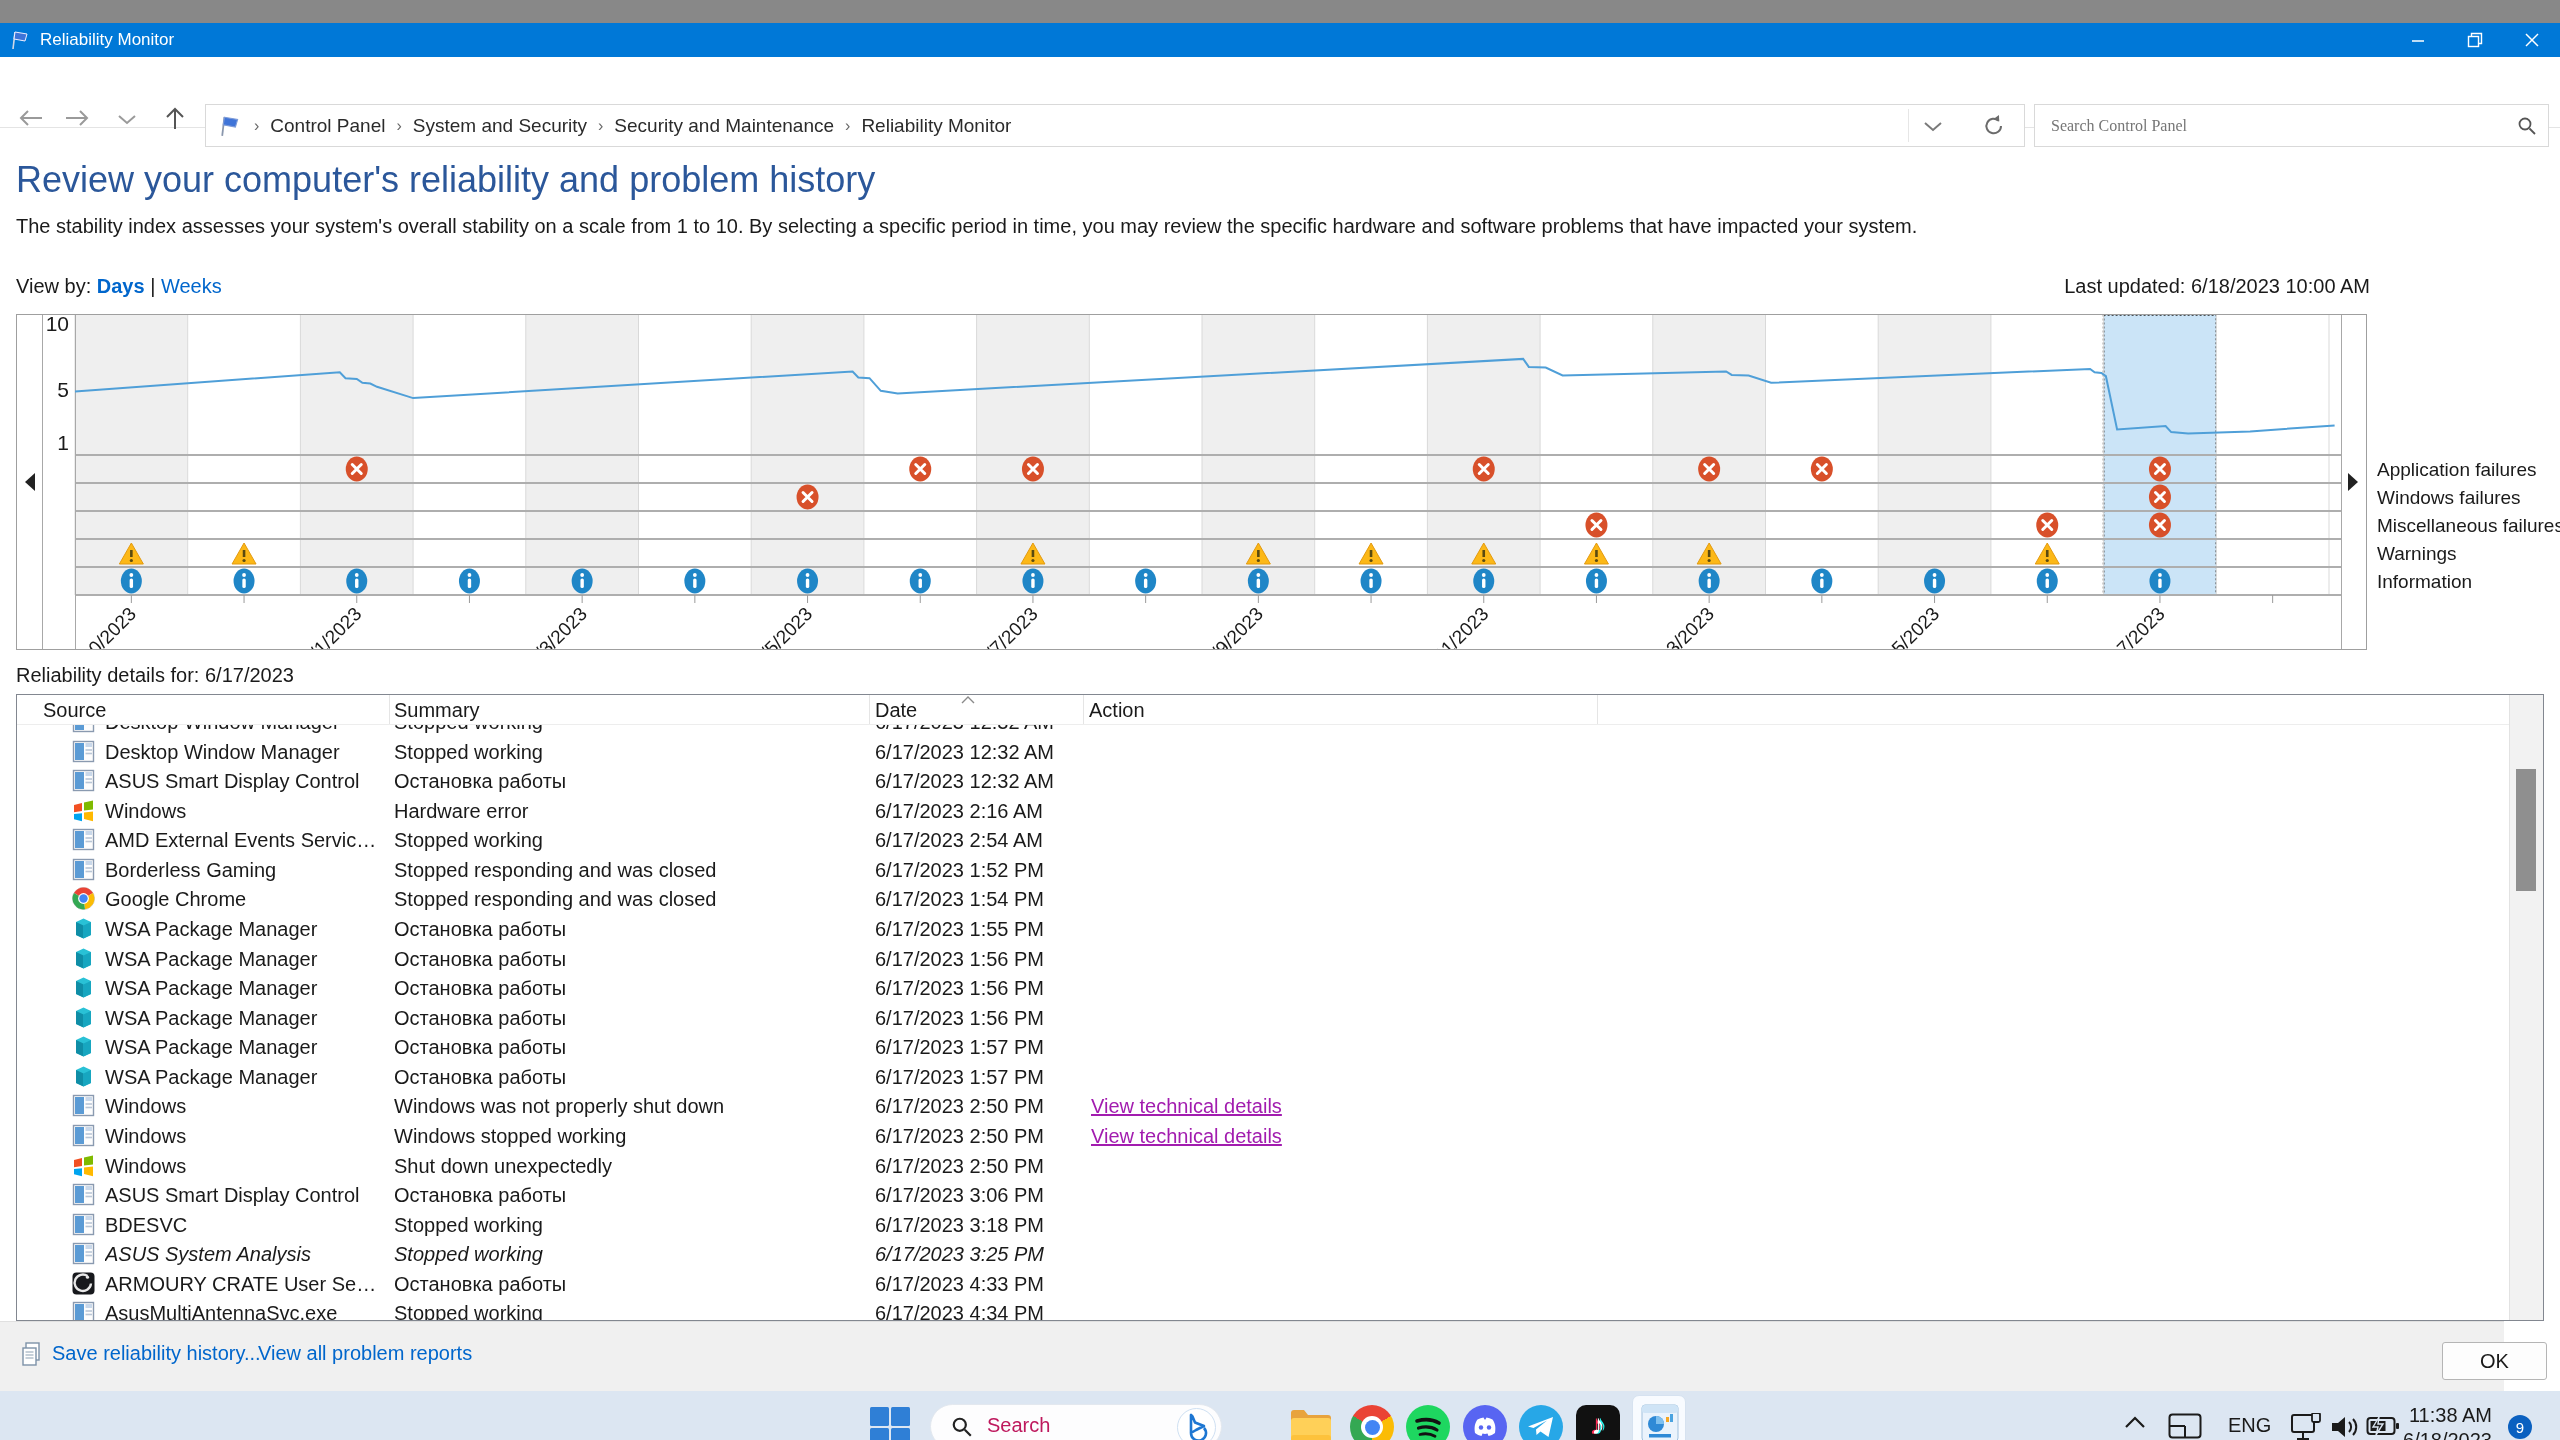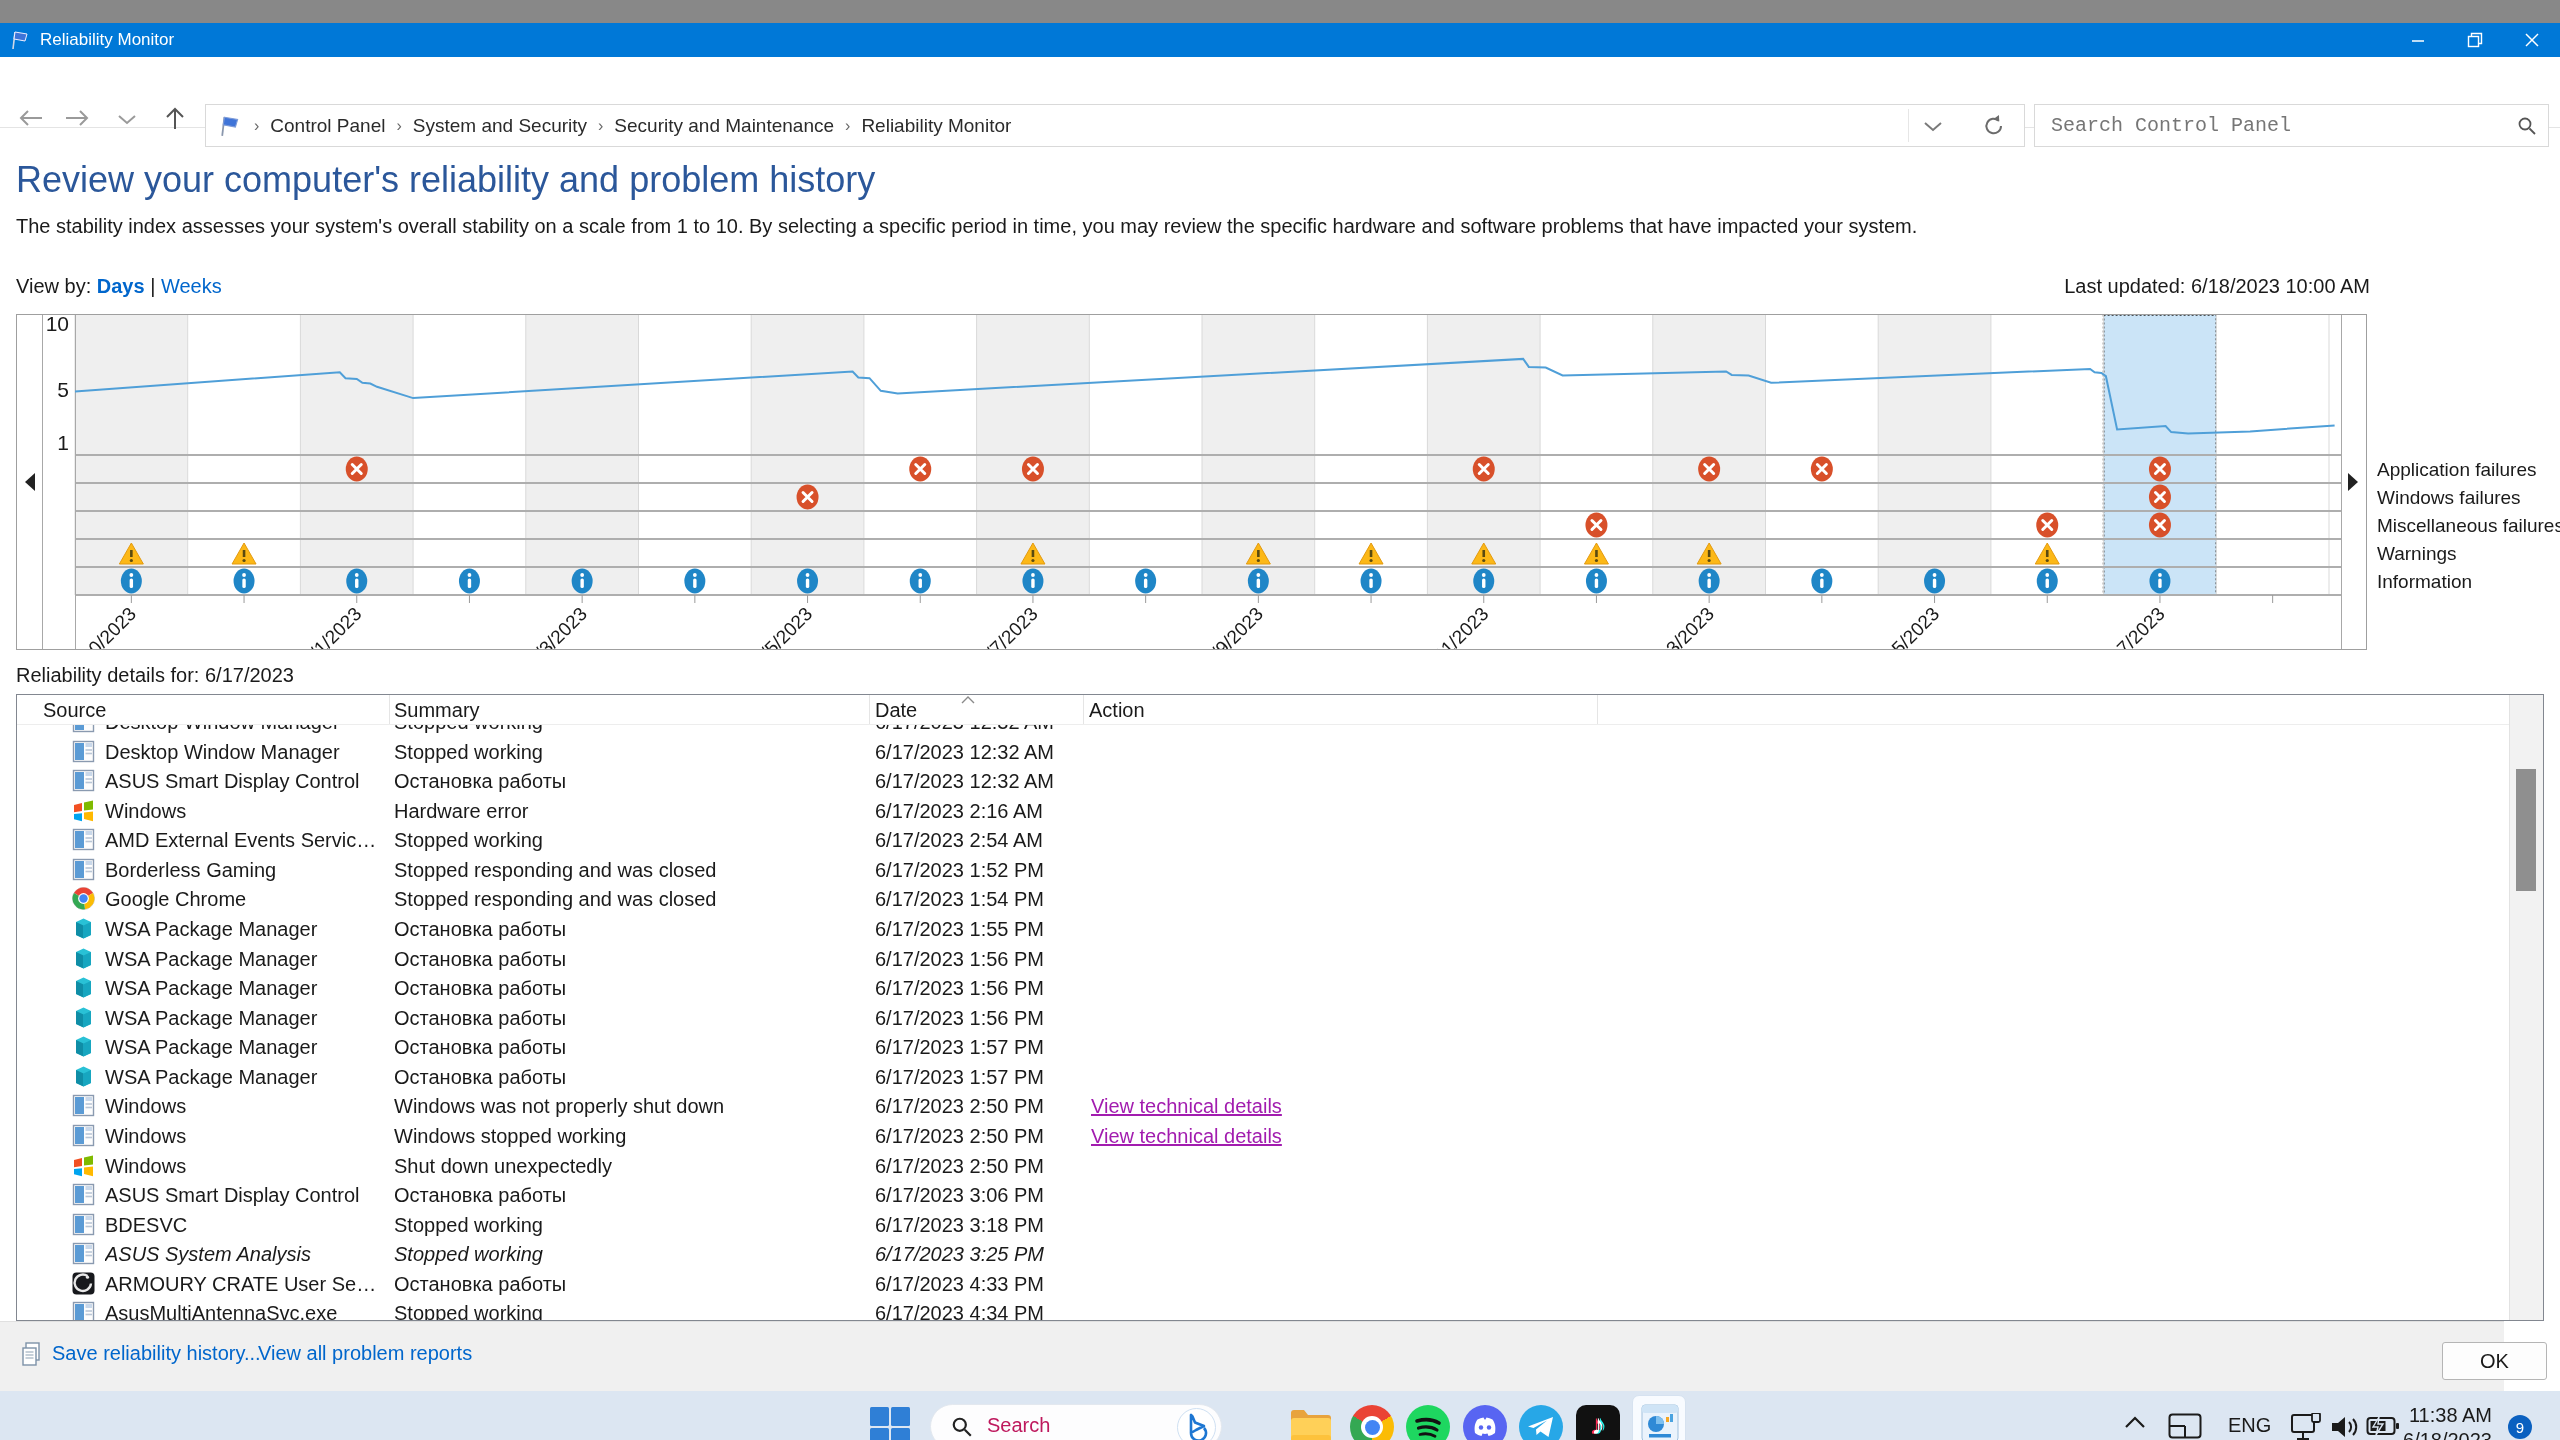--- a/index.html
+++ b/index.html
@@ -12,22 +12,22 @@
   .winbtn{position:absolute;top:0;width:57px;height:34px;display:flex;align-items:center;justify-content:center;}
   
   #navbar{left:0;top:34px;width:2560px;height:70px;background:#ffffff;border-bottom:1px solid #e4e4e4;}
   .navglyph{position:absolute;top:50px;}
   .box{position:absolute;background:#fff;border:1px solid #d9d9d9;box-sizing:border-box;}
   #addressbox{left:205px;top:47px;width:1820px;height:43px;}
   #crumbs{position:absolute;left:46px;top:0;height:41px;display:flex;align-items:center;font-size:19px;color:#2b2b2b;white-space:nowrap;}
   #crumbs span{margin:0 9px;}
   #crumbs .sep{color:#6a6a6a;font-size:16px;margin:0 2px;}
   #searchbox{left:2034px;top:47px;width:515px;height:43px;}
-  #searchbox input{position:absolute;left:14px;top:0;width:440px;height:39px;border:none;outline:none;font-size:20px;color:#444;
-    font-family:Liberation Mono, monospace;}
+  #searchbox input{position:absolute;left:14px;top:0;width:440px;height:39px;border:none;outline:none;font-size:16px;color:#444;
+    font-family:Liberation Serif, serif;}
   #searchbox input::placeholder{color:#767676;}
   
   #pgheading{left:16px;top:136px;font-size:36px;color:#2b579a;}
   #pgdesc{left:16px;top:192px;font-size:20px;color:#1a1a1a;}
   #viewby{left:16px;top:252px;font-size:20px;}
   #viewby a{color:#0066cc;text-decoration:none;}
   #lastupd{right:190px;top:252px;font-size:20px;}
   
   #chartframe{left:16px;top:291px;width:2351px;height:336px;border:1px solid #9f9f9f;box-sizing:border-box;background:#fff;}
   #legend{left:2377px;top:433px;font-size:19px;}

